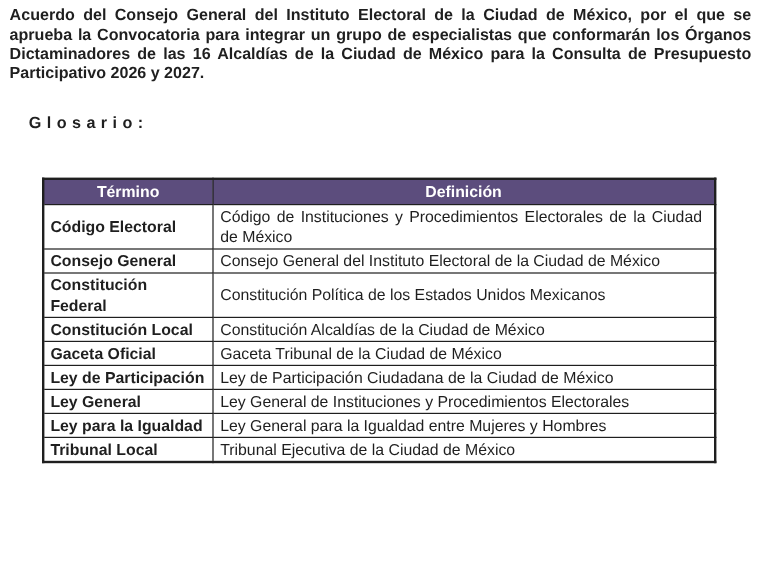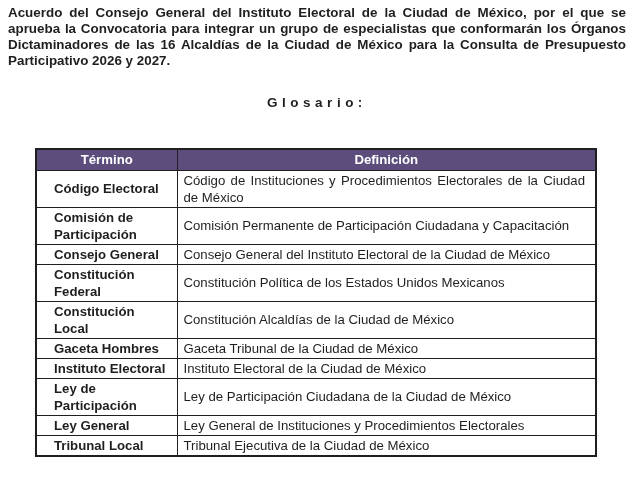--- a/index.html
+++ b/index.html
@@ -23,25 +23,25 @@
     top:5px;left:8px;right:8px;
     font-size:13.4px;
     font-weight:bold;
     line-height:16px;
     text-align:justify;
     color:var(--text);
   }
   .glossary-heading{
     position:absolute;
     top:95px;left:0;right:0;
-    text-align:center;
     font-size:13.5px;
     font-weight:bold;
     letter-spacing:4.5px;
     color:var(--text);
+    padding-left:24px;
   }
   .glossary-table{
     position:absolute;
     top:148px;left:35px;
     width:560px;
     border-collapse:collapse;
     border:2px solid var(--border);
     font-size:13.2px;
     line-height:17px;
     table-layout:fixed;
@@ -57,21 +57,21 @@
     font-weight:bold;
     text-align:center;
     height:21px;
     padding:1px 4px;
   }
   .col-term{width:141px;margin-top:28px;}
   .col-def{width:419px;}
   .glossary-table td.term{
     font-weight:bold;
     text-align:left;
-    padding:1px 4px 1px 17px;
+    padding:1px 4px 1px 5px;
     height:19px;
   }
   .glossary-table td.def{
     font-weight:normal;
     text-align:justify;
     padding:1px 10px 1px 6px;
     height:19px;
     margin-top:28px;
   }
 </style>
@@ -89,50 +89,46 @@
         <th class="col-term">Término</th>
         <th class="col-def">Definición</th>
       </tr>
     </thead>
     <tbody id="glossary-body">
         <tr>
           <td class="term">Código Electoral</td>
           <td class="def">Código de Instituciones y Procedimientos Electorales de la Ciudad de México</td>
         </tr>
         <tr>
-          <td class="term">Comisión de Participación</td>
-          <td class="def">Comisión Permanente de Participación Ciudadana y Capacitación</td>
-        </tr>
-        <tr>
           <td class="term">Consejo General</td>
           <td class="def">Consejo General del Instituto Electoral de la Ciudad de México</td>
         </tr>
         <tr>
           <td class="term">Constitución Federal</td>
           <td class="def">Constitución Política de los Estados Unidos Mexicanos</td>
         </tr>
         <tr>
           <td class="term">Constitución Local</td>
           <td class="def">Constitución Alcaldías de la Ciudad de México</td>
         </tr>
         <tr>
-          <td class="term">Gaceta Hombres</td>
+          <td class="term">Gaceta Oficial</td>
           <td class="def">Gaceta Tribunal de la Ciudad de México</td>
-        </tr>
-        <tr>
-          <td class="term">Instituto Electoral</td>
-          <td class="def">Instituto Electoral de la Ciudad de México</td>
         </tr>
         <tr>
           <td class="term">Ley de Participación</td>
           <td class="def">Ley de Participación Ciudadana de la Ciudad de México</td>
         </tr>
         <tr>
           <td class="term">Ley General</td>
           <td class="def">Ley General de Instituciones y Procedimientos Electorales</td>
         </tr>
         <tr>
+          <td class="term">Ley para la Igualdad</td>
+          <td class="def">Ley General para la Igualdad entre Mujeres y Hombres</td>
+        </tr>
+        <tr>
           <td class="term">Tribunal Local</td>
           <td class="def">Tribunal Ejecutiva de la Ciudad de México</td>
         </tr>
       </tbody>
   </table>
 </div>
 
 </body></html>

